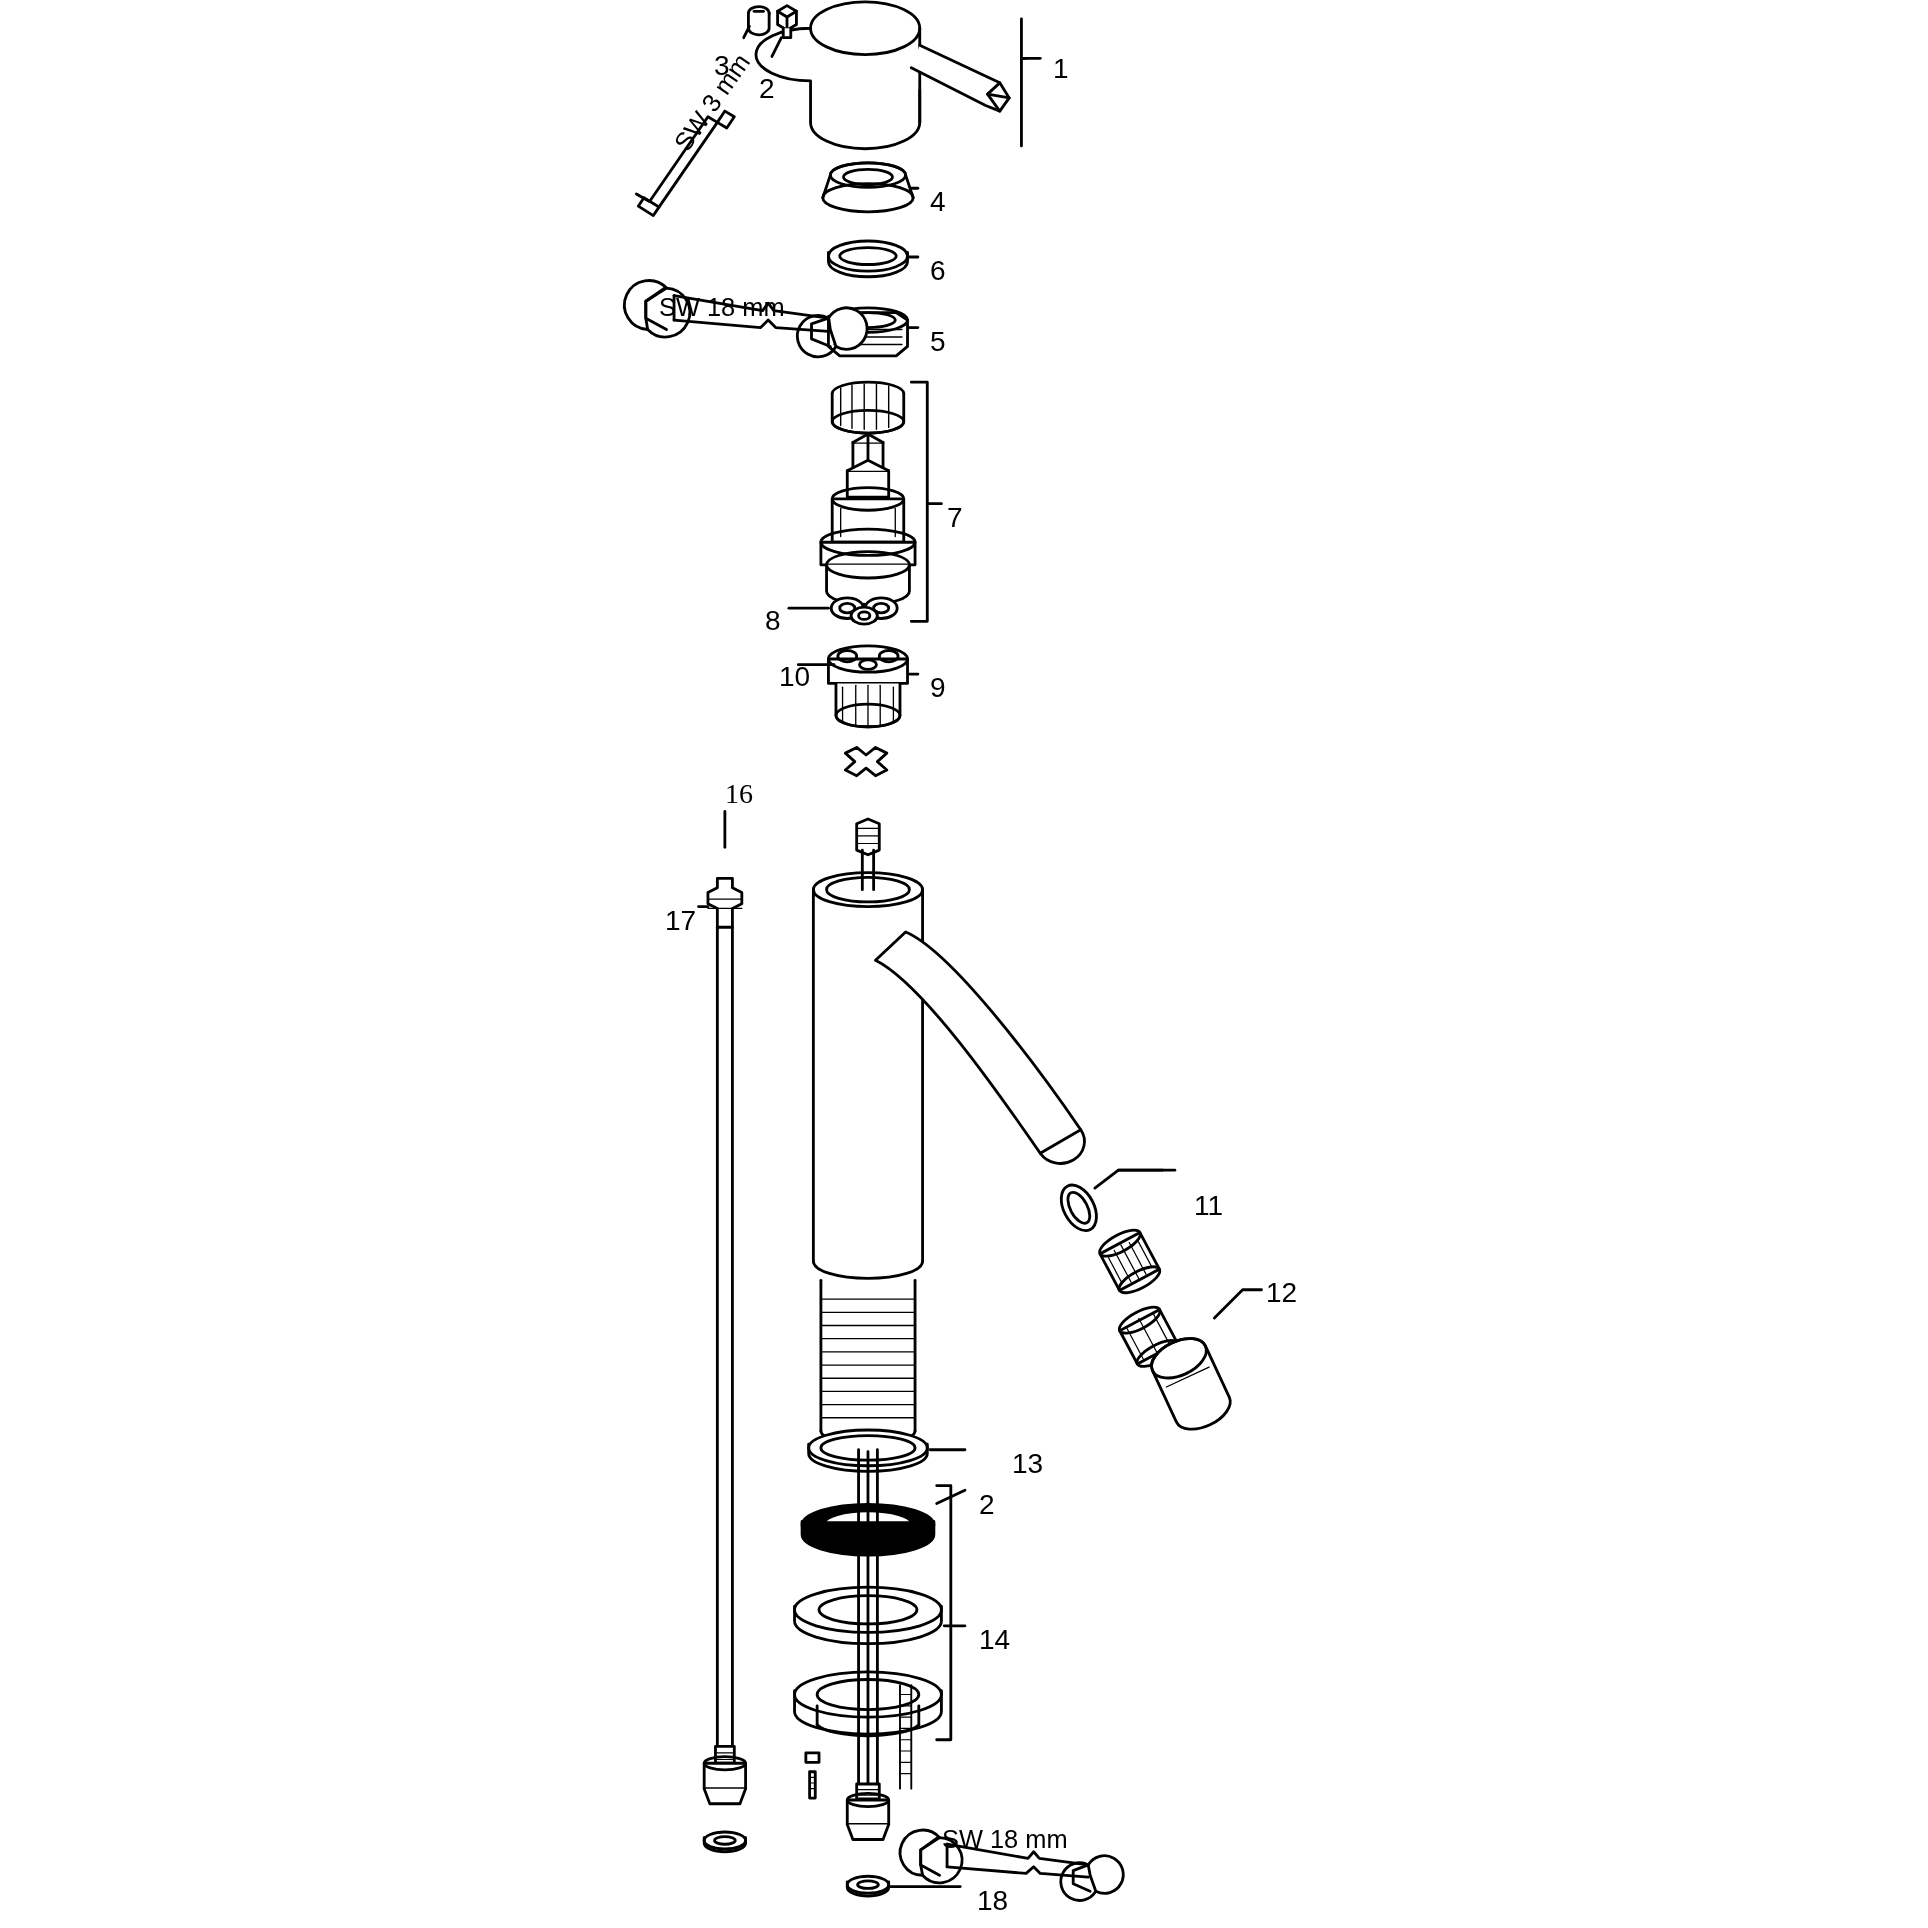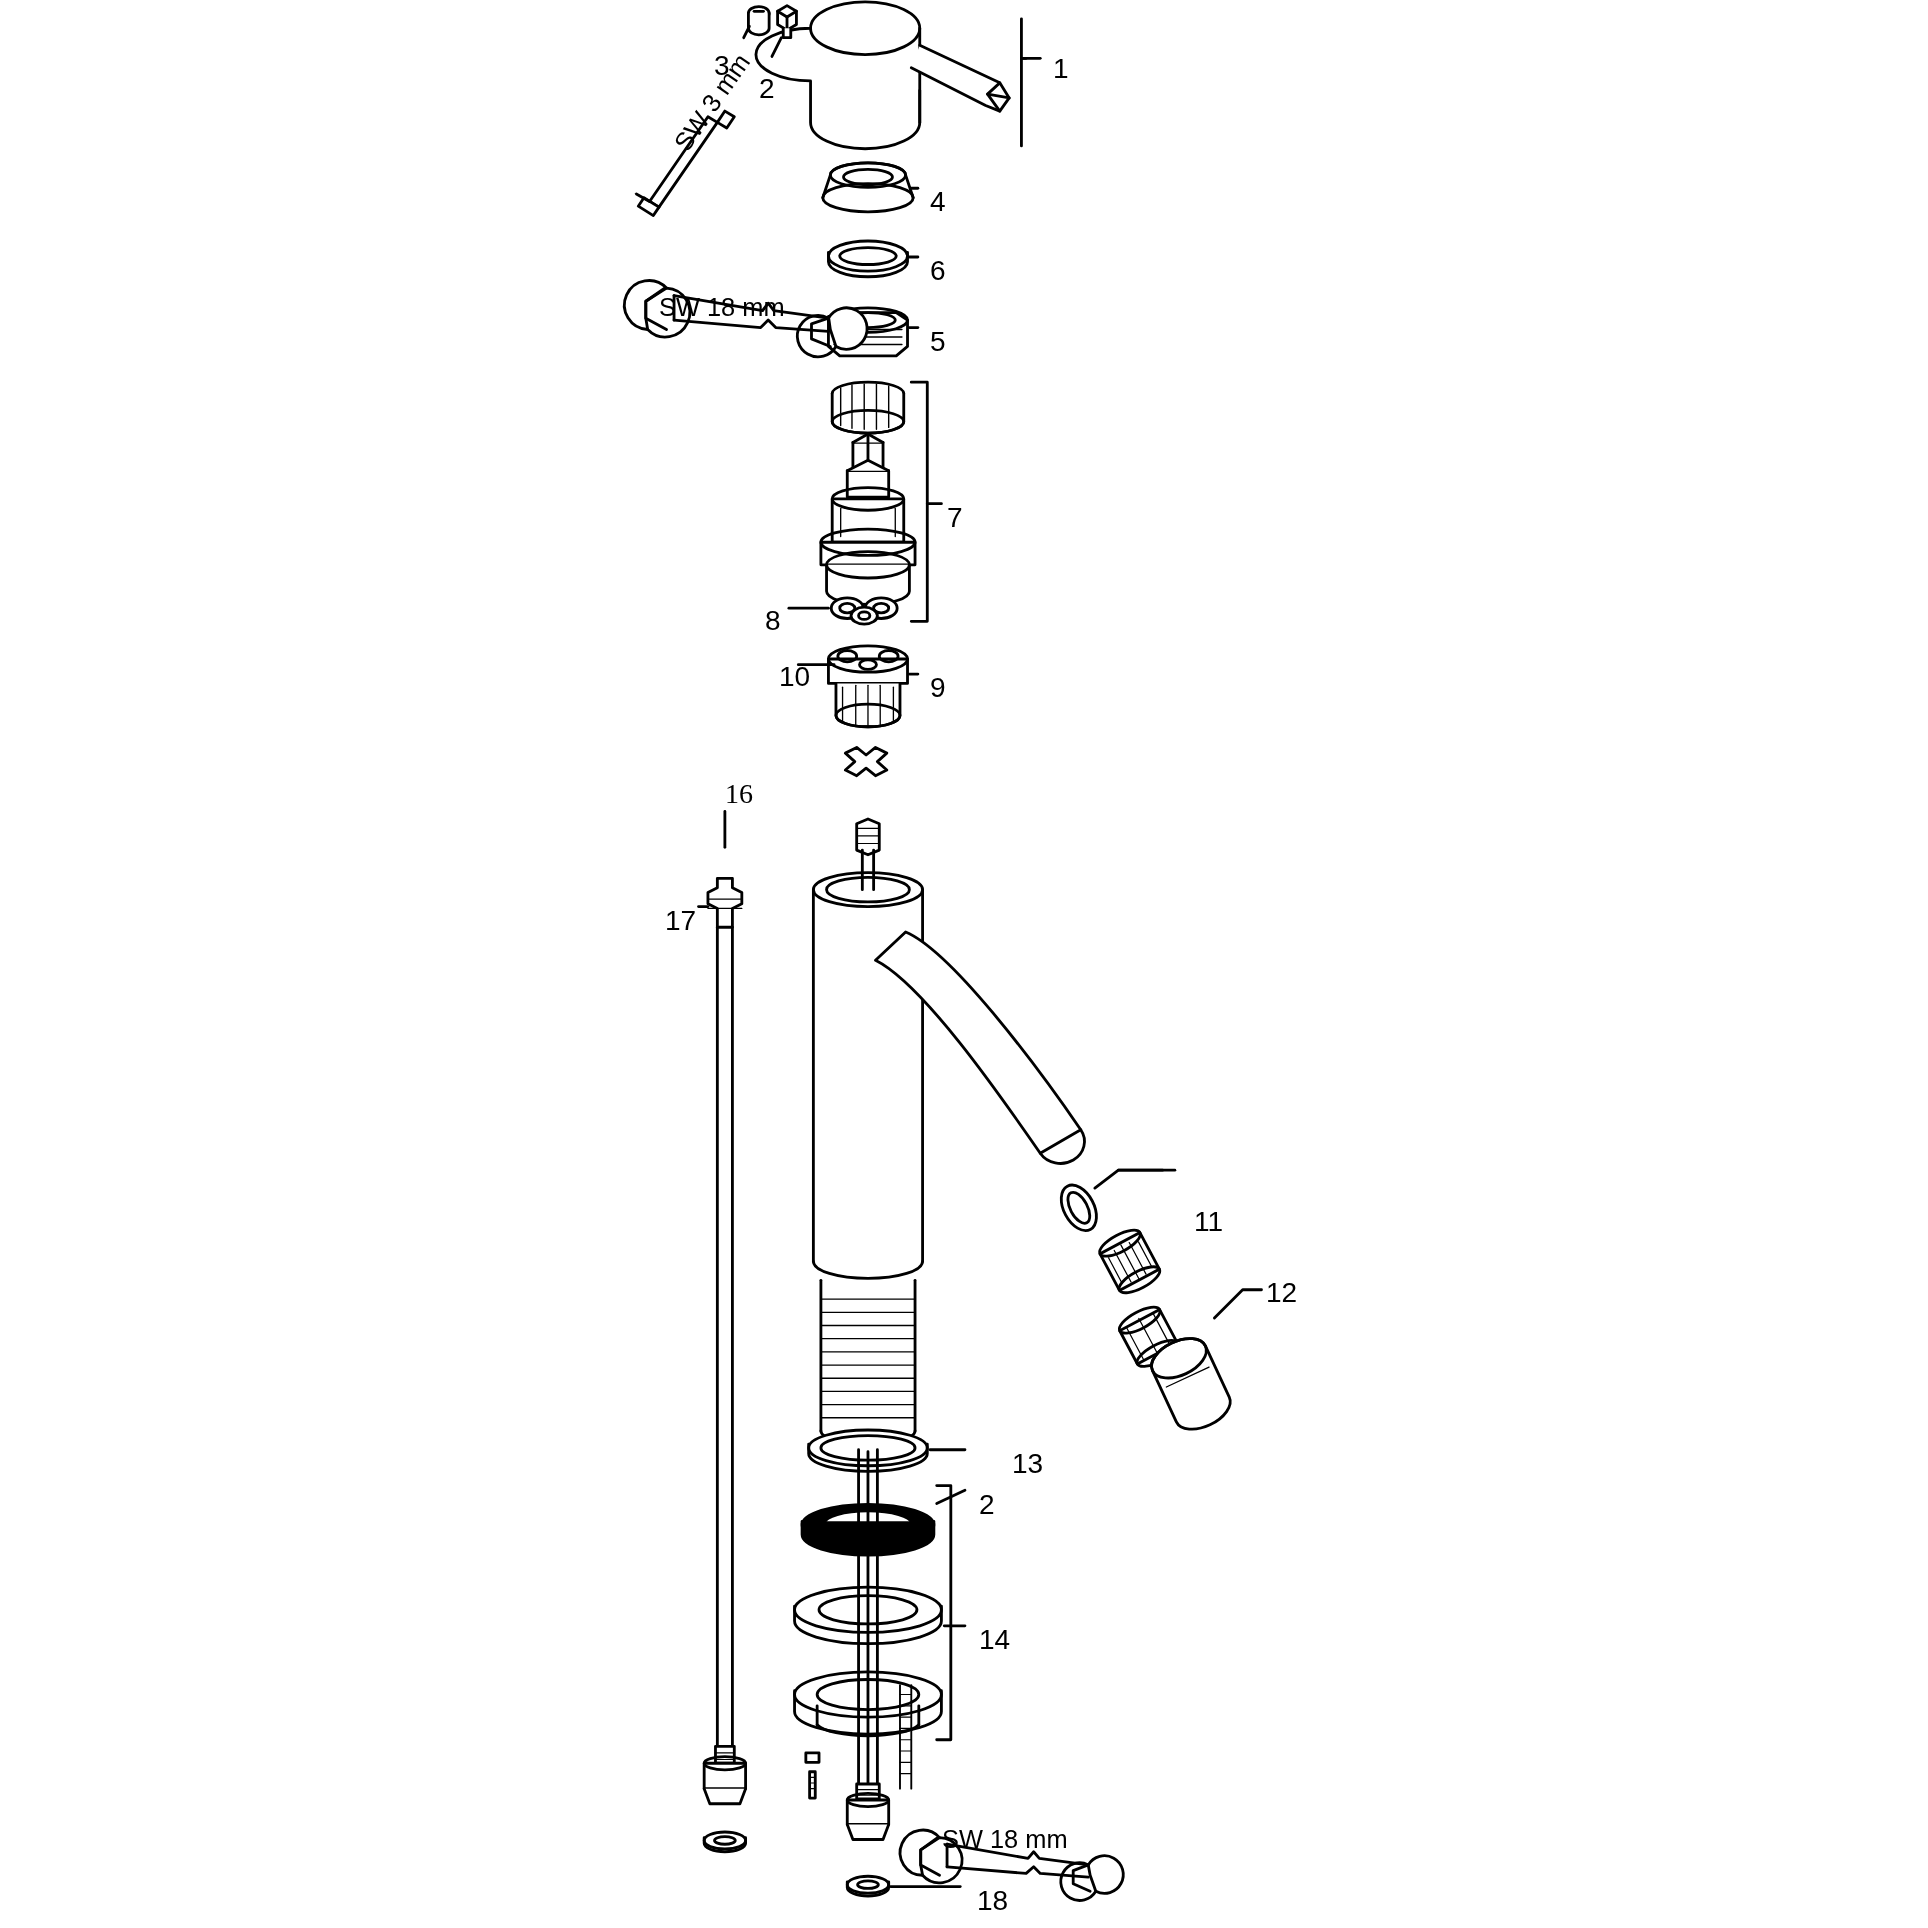--- a/index.html
+++ b/index.html
@@ -296,21 +296,21 @@
       <div class="lbl" style="left: 1053px; top: 55px;">1</div>
       <div class="lbl" style="left: 759px; top: 75px;">2</div>
       <div class="lbl" style="left: 714px; top: 52px;">3</div>
       <div class="lbl" style="left: 930px; top: 188px;">4</div>
       <div class="lbl" style="left: 930px; top: 328px;">5</div>
       <div class="lbl" style="left: 930px; top: 257px;">6</div>
       <div class="lbl" style="left: 947px; top: 504px;">7</div>
       <div class="lbl" style="left: 765px; top: 607px;">8</div>
       <div class="lbl" style="left: 930px; top: 674px;">9</div>
       <div class="lbl" style="left: 759px; top: 663px; margin-left: 20px;">10</div>
-      <div class="lbl" style="left: 1194px; top: 1192px; margin-top: 16px;">11</div>
+      <div class="lbl" style="left: 1194px; top: 1192px;">11</div>
       <div class="lbl" style="left: 1266px; top: 1279px;">12</div>
       <div class="lbl" style="left: 979px; top: 1450px; margin-left: 33px;">13</div>
       <div class="lbl" style="left: 979px; top: 1626px;">14</div>
       <div class="lbl" style="left: 979px; top: 1491px;">2</div>
       <div class="lbl" style="left: 725px; top: 780px; font-family: Liberation Serif, serif;">16</div>
       <div class="lbl" style="left: 665px; top: 907px;">17</div>
       <div class="lbl" style="left: 977px; top: 1887px;">18</div>
     </div>
   <div id="tools">
       <div class="tool rot" style="left: 670px; top: 141px; transform: rotate(-55deg);">SW 3 mm</div>

